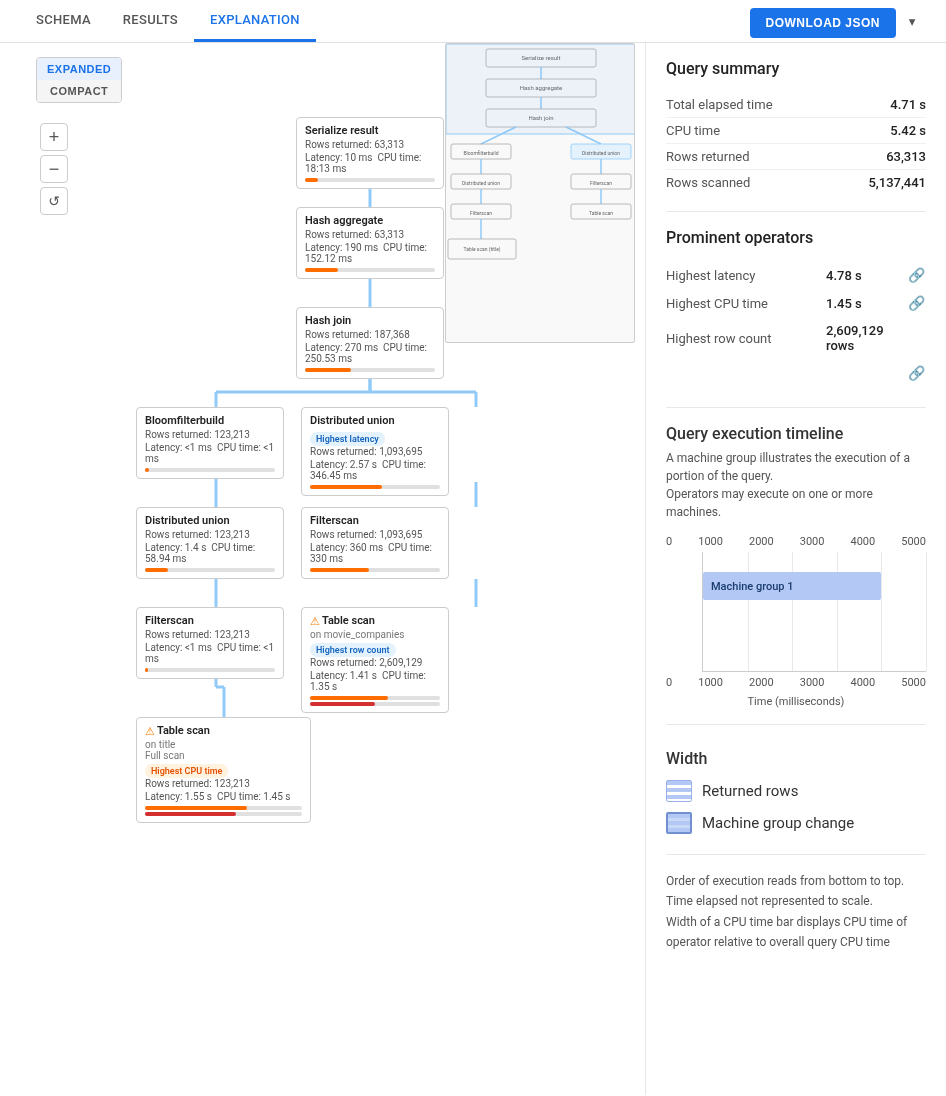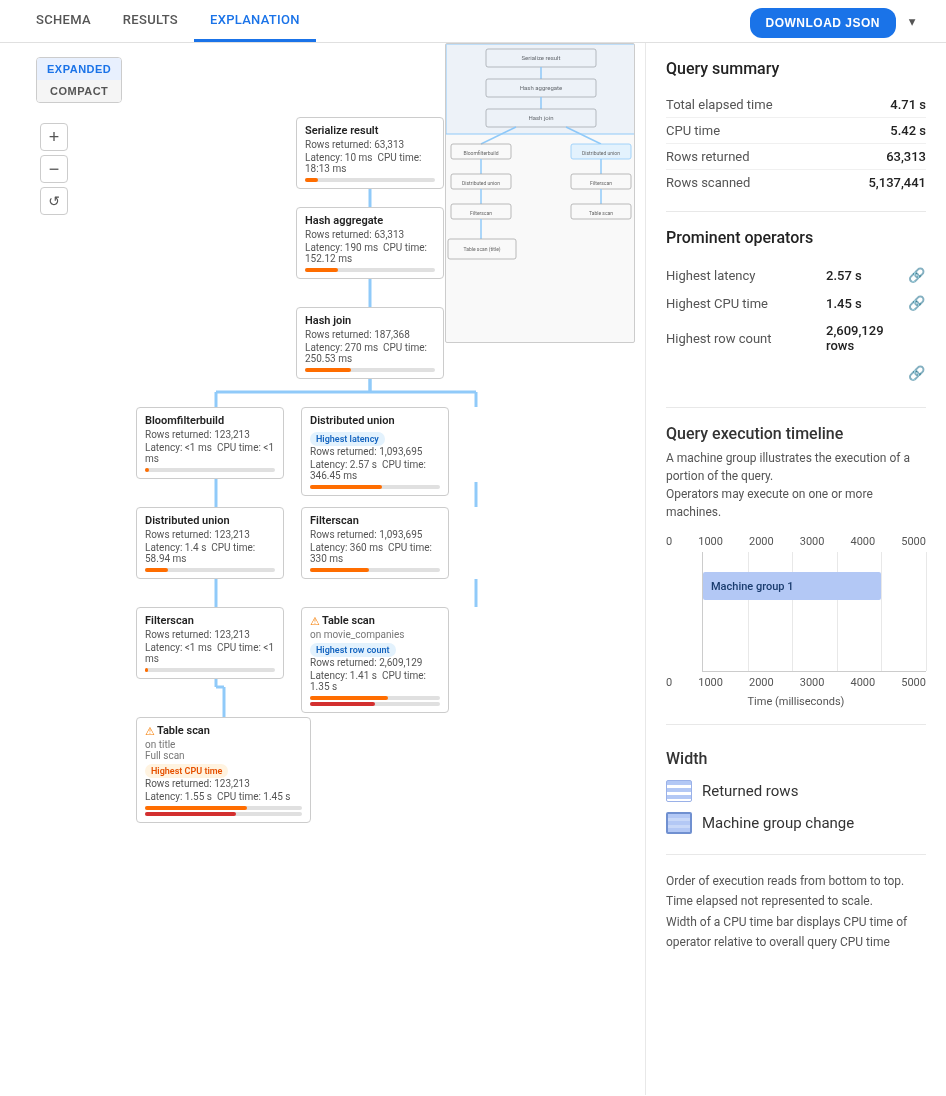--- a/index.html
+++ b/index.html
@@ -327,21 +327,21 @@
 
     
     .download-btn {
       position: absolute;
       top: 8px;
       right: 50px;
       background: #1a73e8;
       color: #fff;
       border: none;
       padding: 8px 16px;
-      border-radius: 12px;
+      border-radius: 4px;
       font-size: 12px;
       font-weight: 600;
       cursor: pointer;
       letter-spacing: 0.5px;
     }
 
     
     .node-serialize { left: 190px; top: 20px; width: 148px; }
     .node-hash-agg { left: 190px; top: 110px; width: 148px; }
     .node-hash-join { left: 190px; top: 210px; width: 148px; }
@@ -610,21 +610,21 @@
     </div>
 
     <hr class="divider">
 
     <div class="section">
       <div class="section-title">Prominent operators</div>
       <table class="prominent-table">
         <tbody>
             <tr>
           <td>Highest latency</td>
-          <td>2.57 s</td>
+          <td>4.78 s</td>
           <td><span class="link-icon">🔗</span></td>
         </tr>
         <tr>
           <td>Highest CPU time</td>
           <td>1.45 s</td>
           <td><span class="link-icon">🔗</span></td>
         </tr>
         <tr>
           <td>Highest row count</td>
           <td>2,609,129 rows</td>

